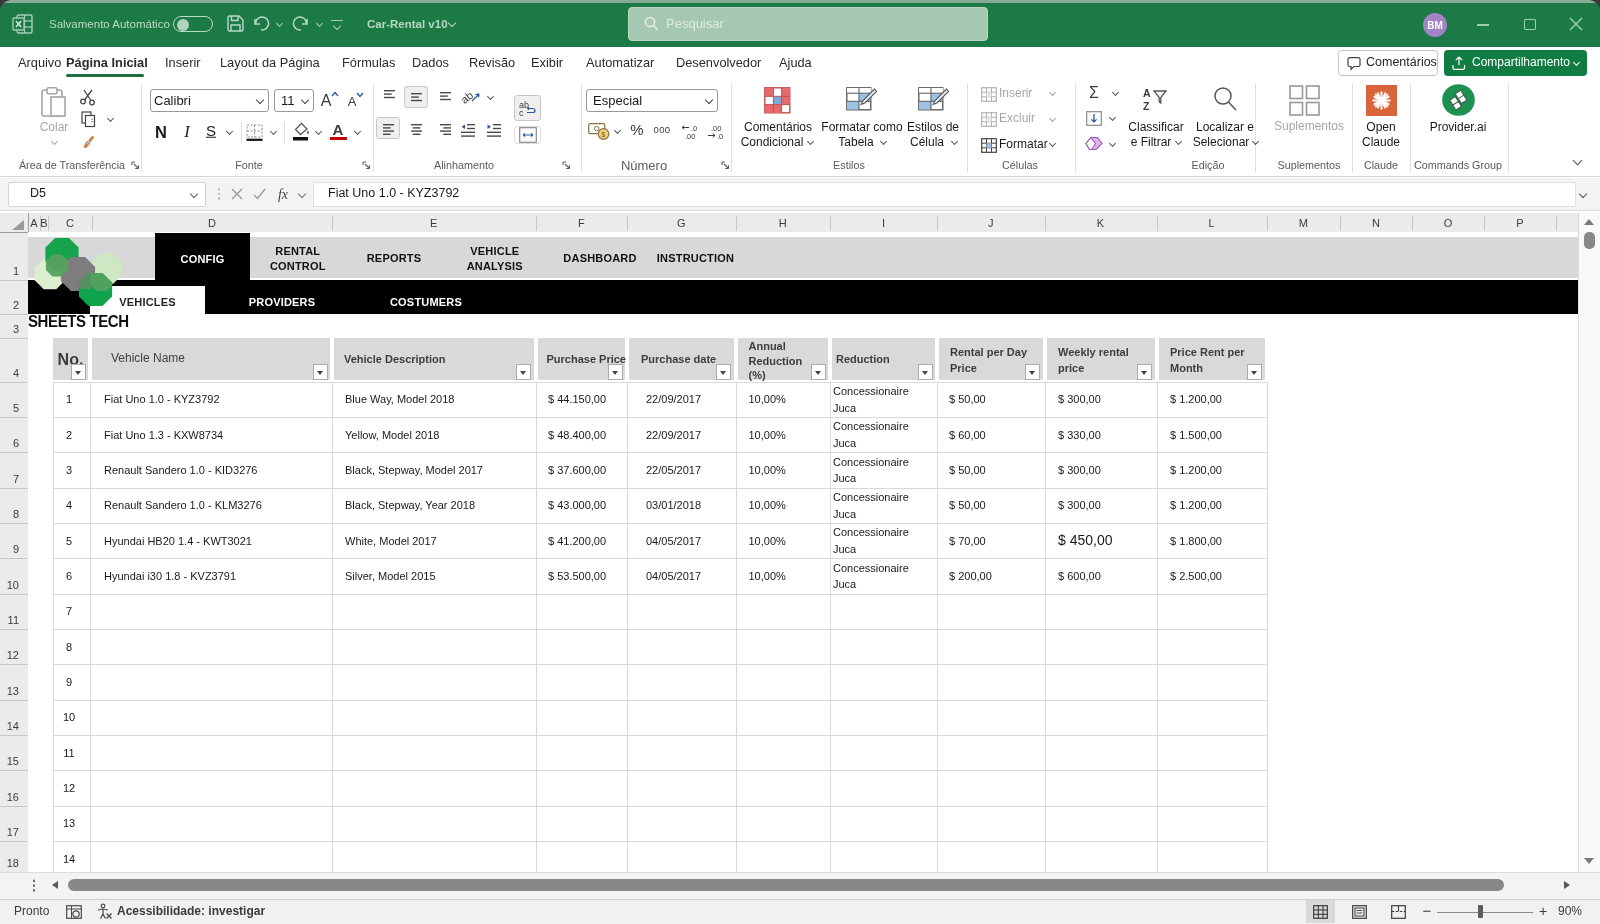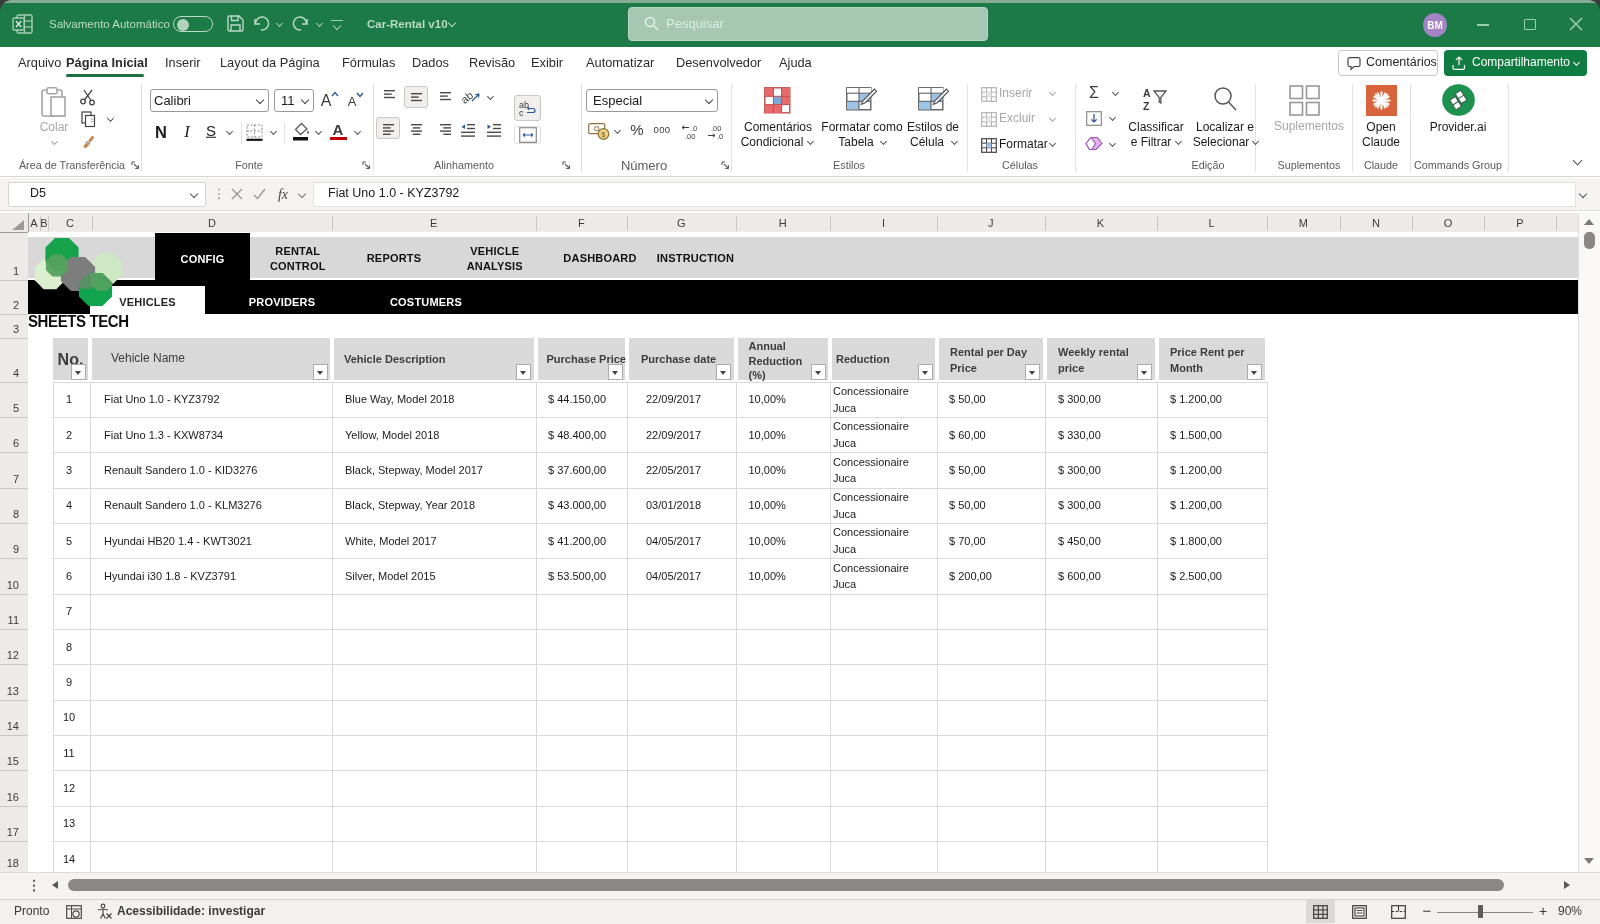--- a/index.html
+++ b/index.html
@@ -638,21 +638,21 @@
 <div class="t" style="left:1170px;top:505.3px;font-size:11px;color:#1a1a1a">$ 1.200,00</div>
 <div class="tc" style="left:69px;top:540.6px;font-size:11px;color:#1a1a1a">5</div>
 <div class="t" style="left:104px;top:540.6px;font-size:11px;color:#1a1a1a">Hyundai HB20 1.4 - KWT3021</div>
 <div class="t" style="left:345px;top:540.6px;font-size:11px;color:#1a1a1a">White, Model 2017</div>
 <div class="t" style="left:548px;top:540.6px;font-size:11px;color:#1a1a1a">$ 41.200,00</div>
 <div class="tc" style="left:673.5px;top:540.6px;font-size:11px;color:#1a1a1a">04/05/2017</div>
 <div class="t" style="left:748.5px;top:540.6px;font-size:11px;color:#1a1a1a">10,00%</div>
 <div class="t" style="left:833px;top:532.3000000000001px;font-size:11px;color:#1a1a1a">Concessionaire</div>
 <div class="t" style="left:833px;top:548.9px;font-size:11px;color:#1a1a1a">Juca</div>
 <div class="t" style="left:949px;top:540.6px;font-size:11px;color:#1a1a1a">$ 70,00</div>
-<div class="t" style="left:1058px;top:540.6px;font-size:11px;color:#1a1a1a">$ 450,00</div>
+<div class="t" style="left:1058px;top:540.6px;font-size:14px;color:#1a1a1a">$ 450,00</div>
 <div class="t" style="left:1170px;top:540.6px;font-size:11px;color:#1a1a1a">$ 1.800,00</div>
 <div class="tc" style="left:69px;top:576.0px;font-size:11px;color:#1a1a1a">6</div>
 <div class="t" style="left:104px;top:576.0px;font-size:11px;color:#1a1a1a">Hyundai i30 1.8 - KVZ3791</div>
 <div class="t" style="left:345px;top:576.0px;font-size:11px;color:#1a1a1a">Silver, Model 2015</div>
 <div class="t" style="left:548px;top:576.0px;font-size:11px;color:#1a1a1a">$ 53.500,00</div>
 <div class="tc" style="left:673.5px;top:576.0px;font-size:11px;color:#1a1a1a">04/05/2017</div>
 <div class="t" style="left:748.5px;top:576.0px;font-size:11px;color:#1a1a1a">10,00%</div>
 <div class="t" style="left:833px;top:567.7px;font-size:11px;color:#1a1a1a">Concessionaire</div>
 <div class="t" style="left:833px;top:584.3px;font-size:11px;color:#1a1a1a">Juca</div>
 <div class="t" style="left:949px;top:576.0px;font-size:11px;color:#1a1a1a">$ 200,00</div>

